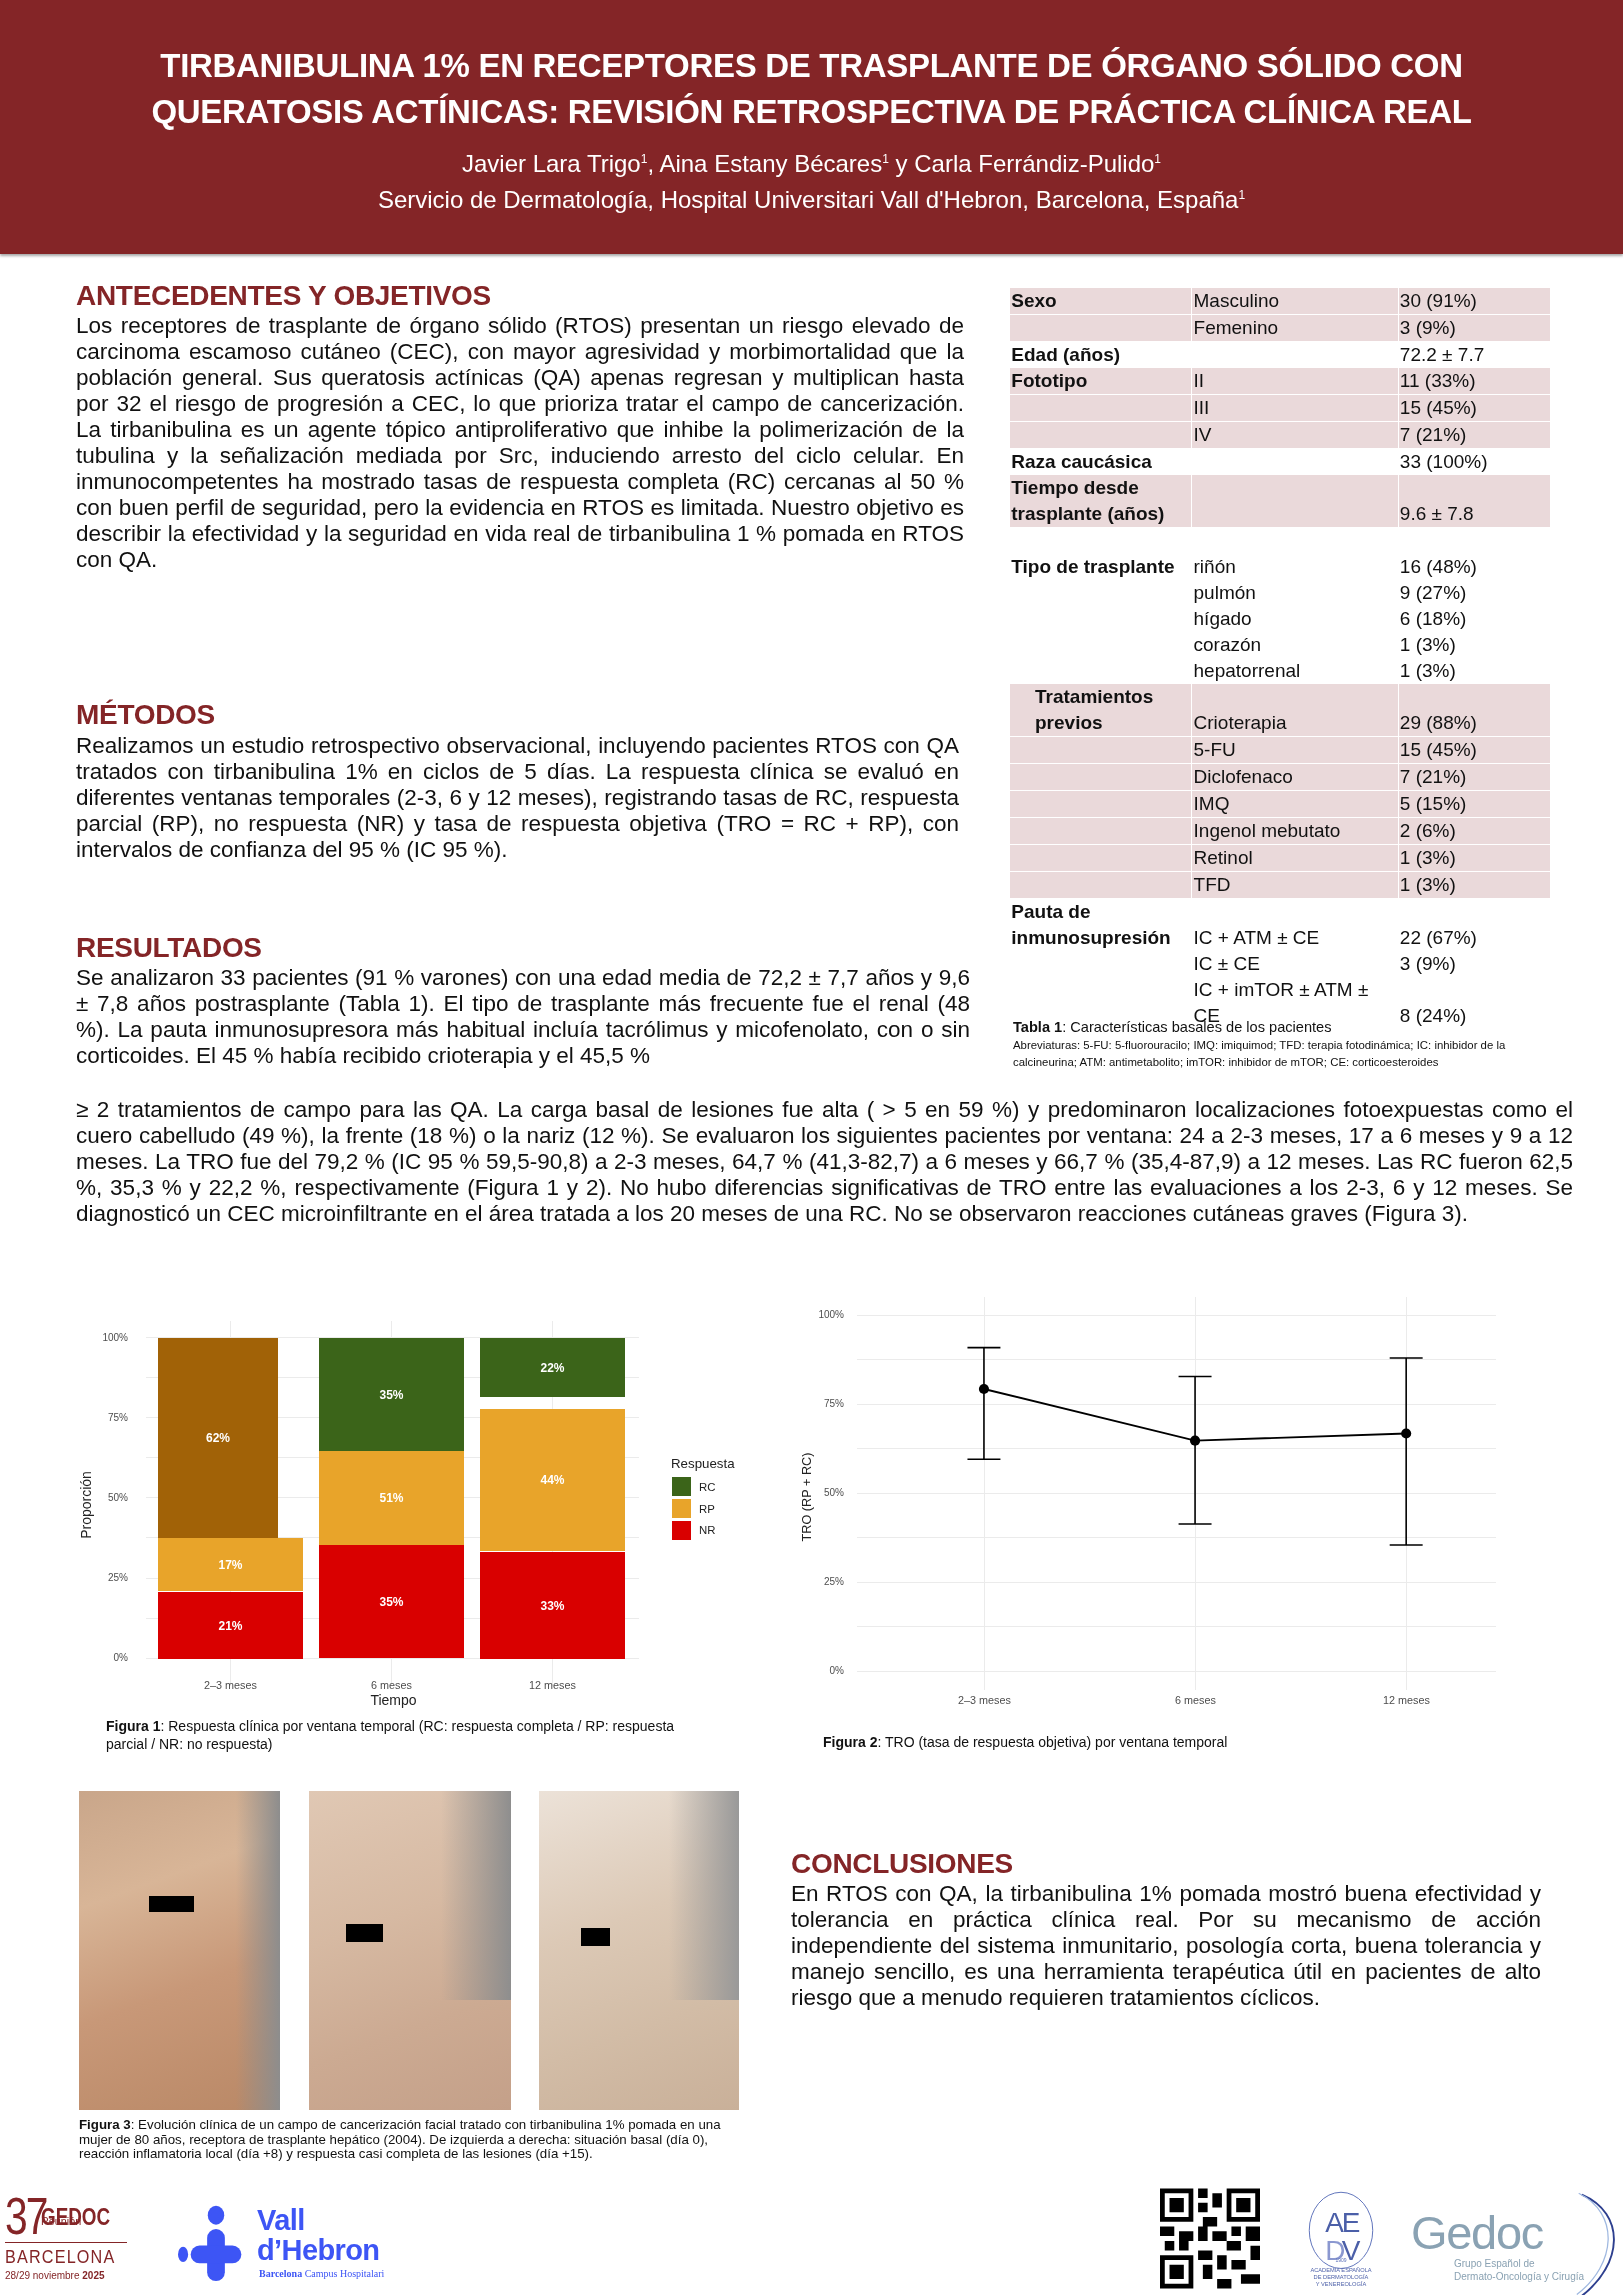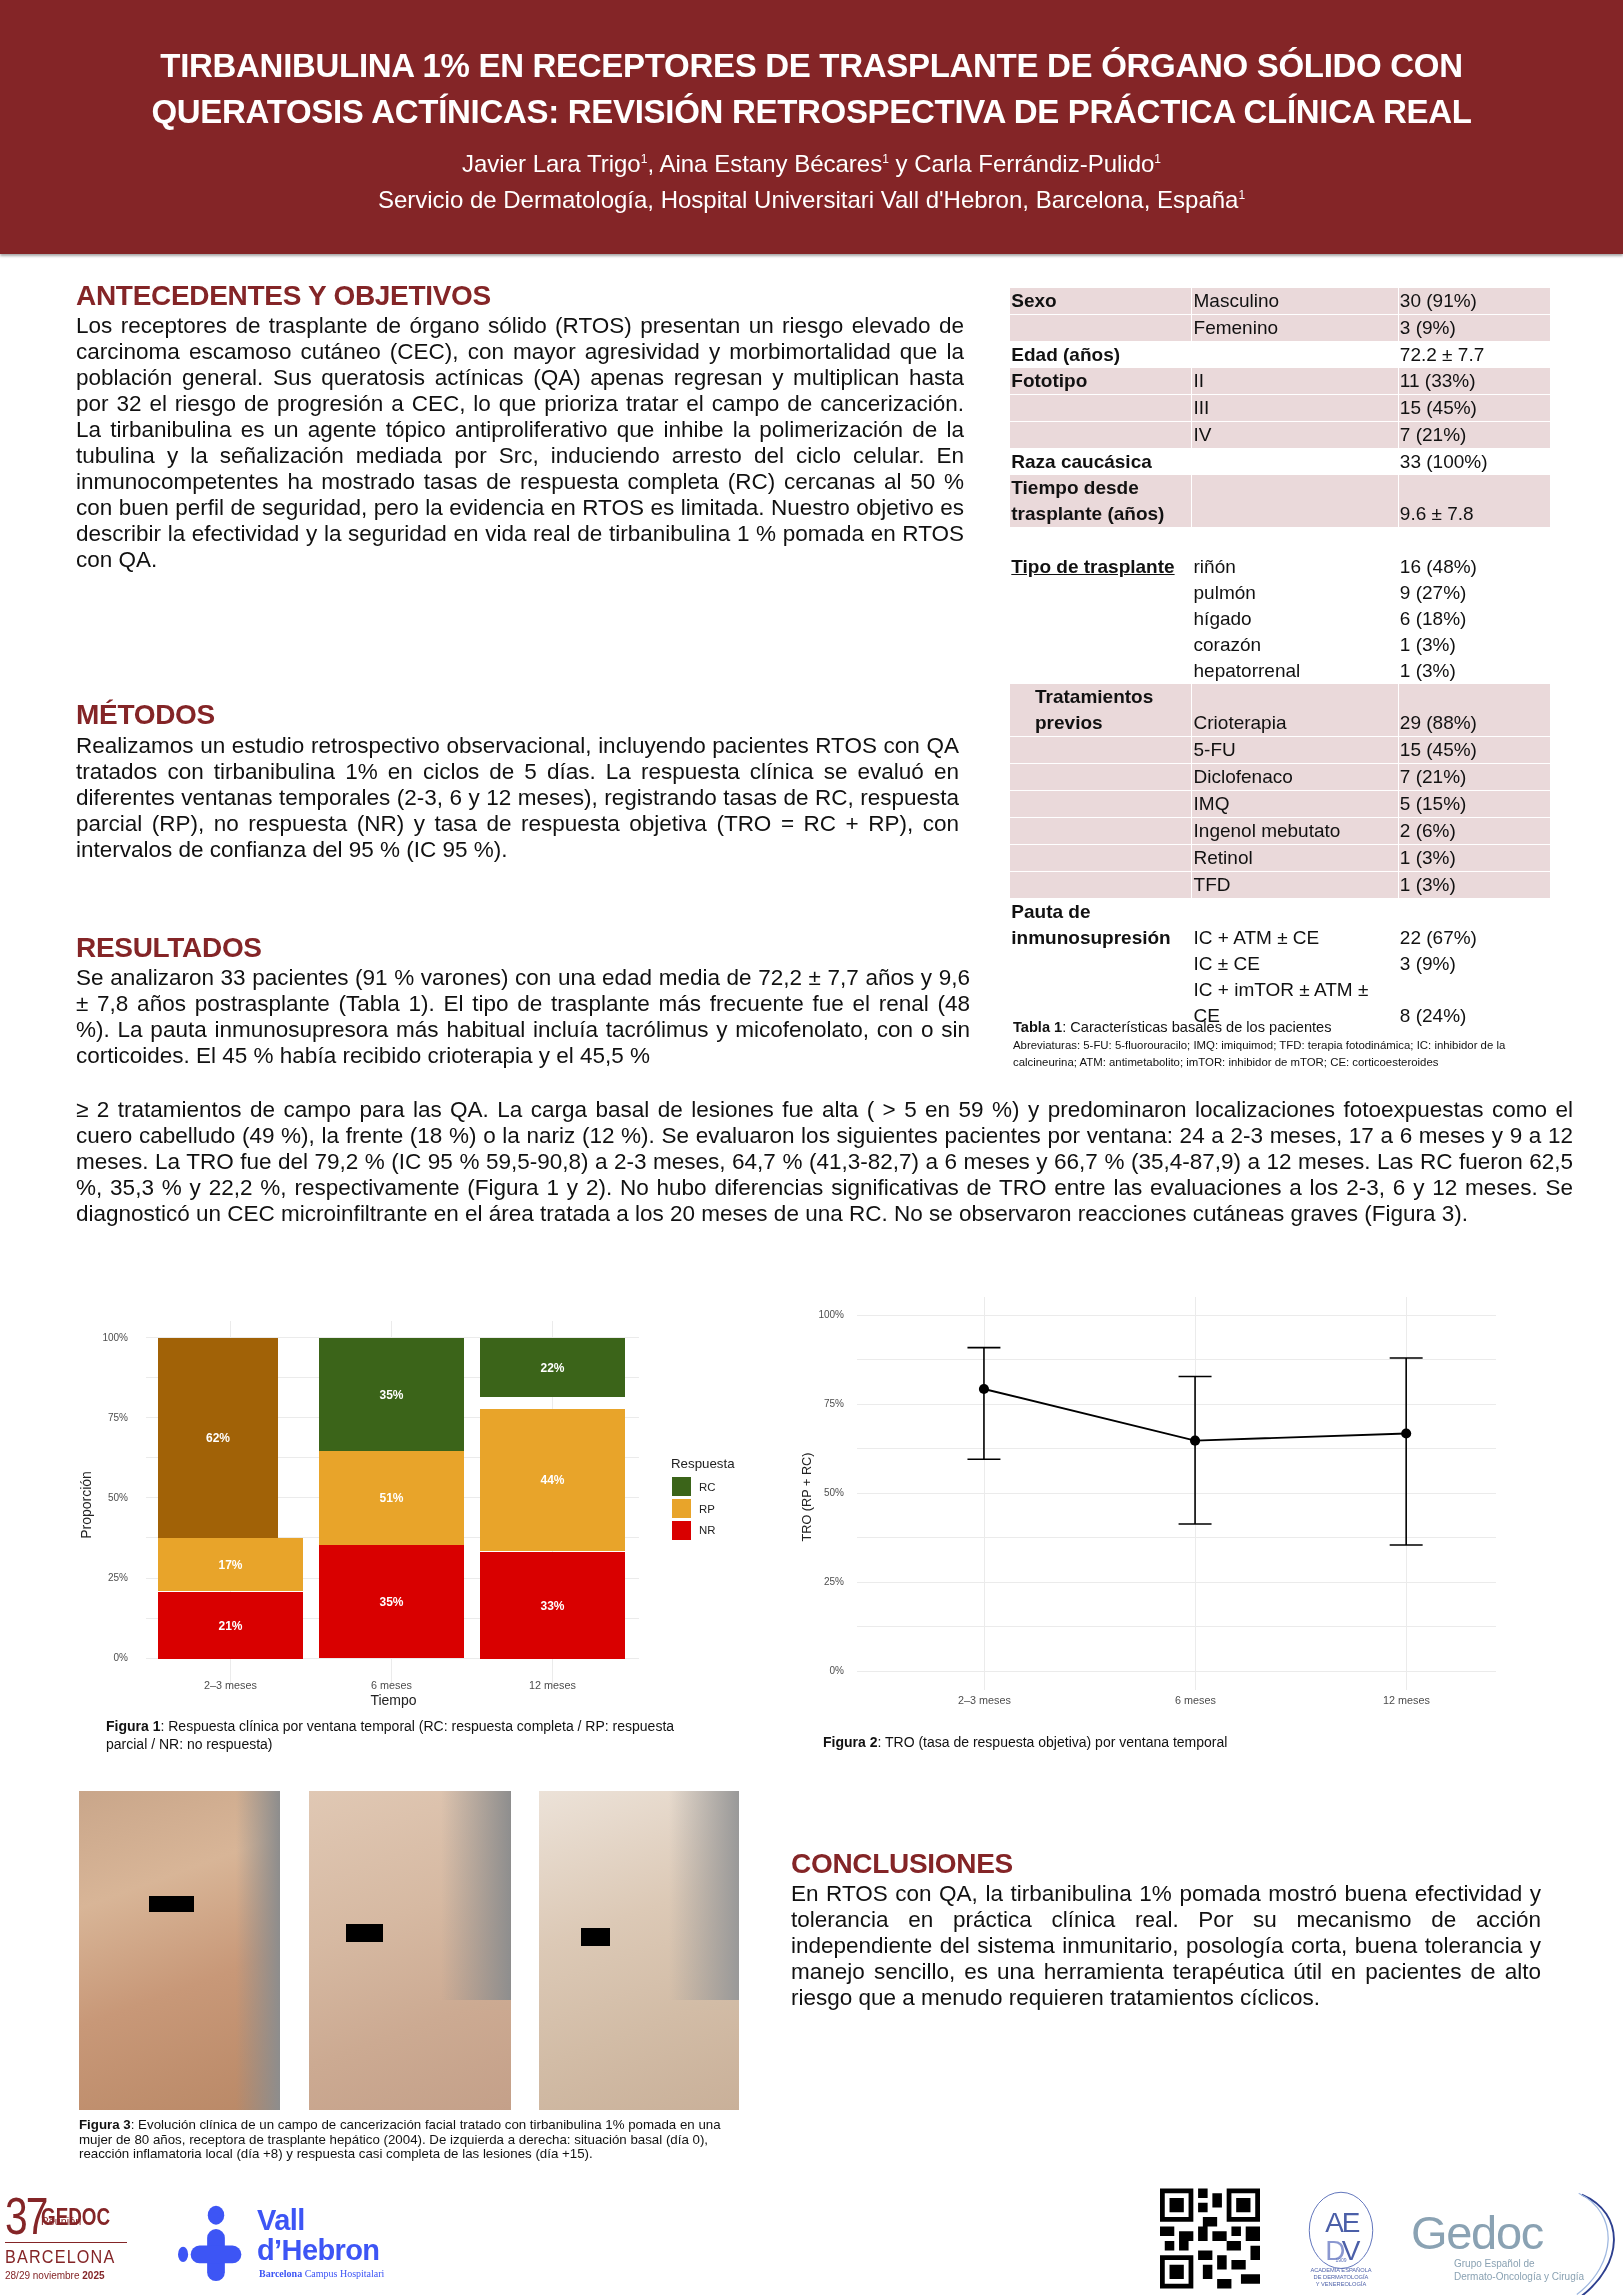--- a/index.html
+++ b/index.html
@@ -90,21 +90,21 @@
         <td class="c1">Raza caucásica</td>
         <td class="c2"></td>
         <td class="c3">33 (100%)</td>
       </tr>
       <tr class="shade">
         <td class="c1" style="height: 52px; line-height: 26px;">Tiempo desde trasplante (años)</td>
         <td class="c2" style="height: 52px; line-height: 26px;"></td>
         <td class="c3" style="height: 52px; line-height: 26px;">9.6 ± 7.8</td>
       </tr>
       <tr>
-        <td class="c1" style="height: 52px; line-height: 26px; text-decoration: underline;">Tipo de trasplante</td>
+        <td class="c1" style="height: 52px; line-height: 26px;">Tipo de trasplante</td>
         <td class="c2" style="height: 52px; line-height: 26px;">riñón</td>
         <td class="c3" style="height: 52px; line-height: 26px;">16 (48%)</td>
       </tr>
       <tr>
         <td class="c1"></td>
         <td class="c2">pulmón</td>
         <td class="c3">9 (27%)</td>
       </tr>
       <tr>
         <td class="c1"></td>

